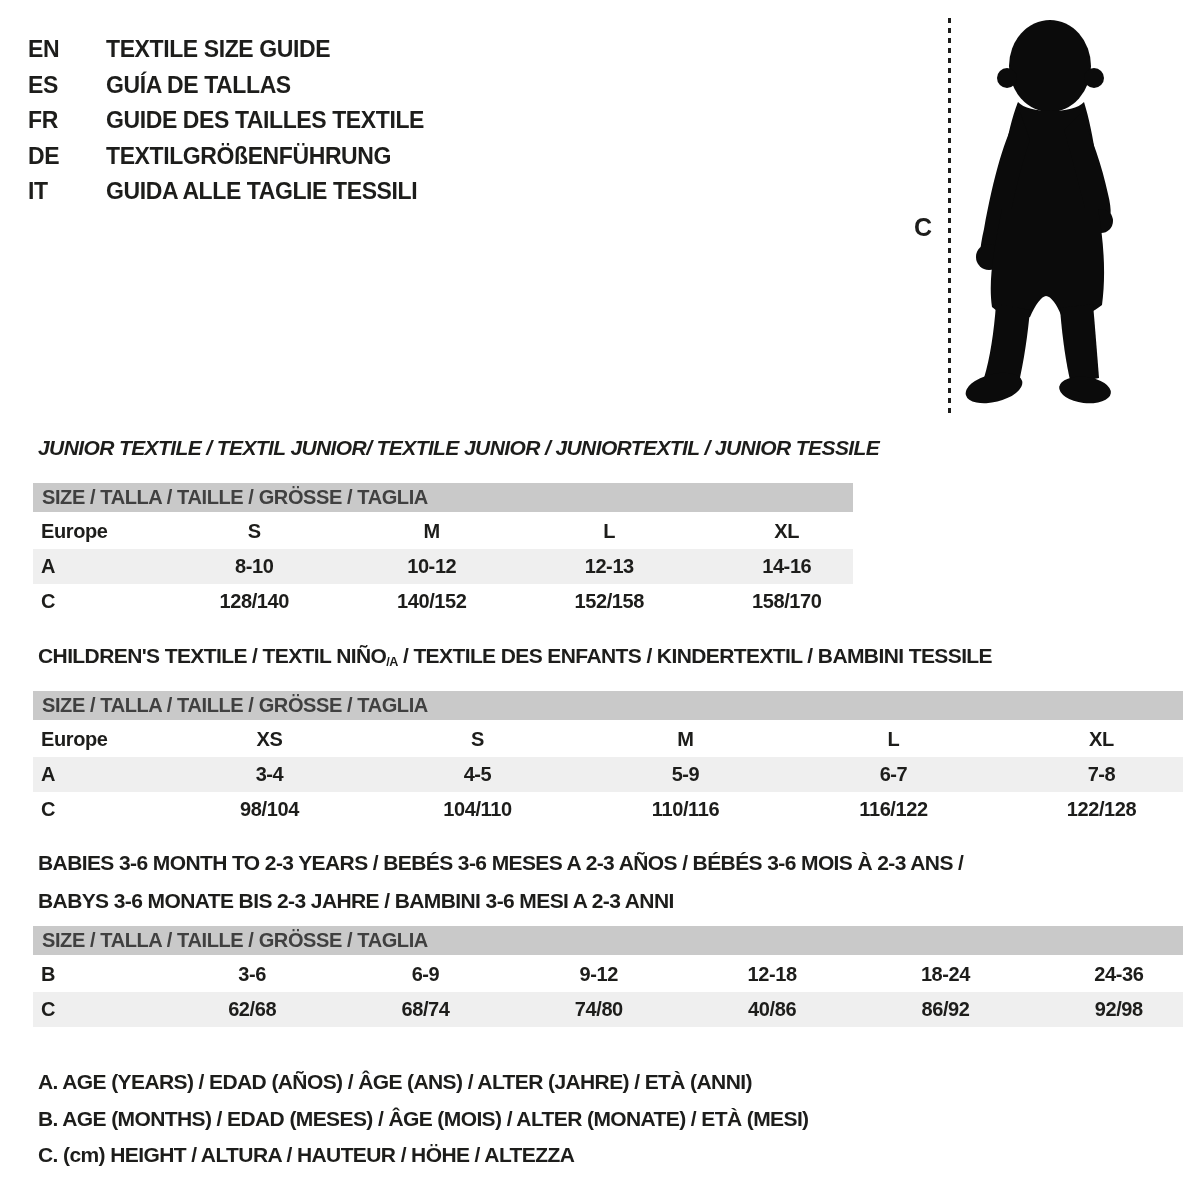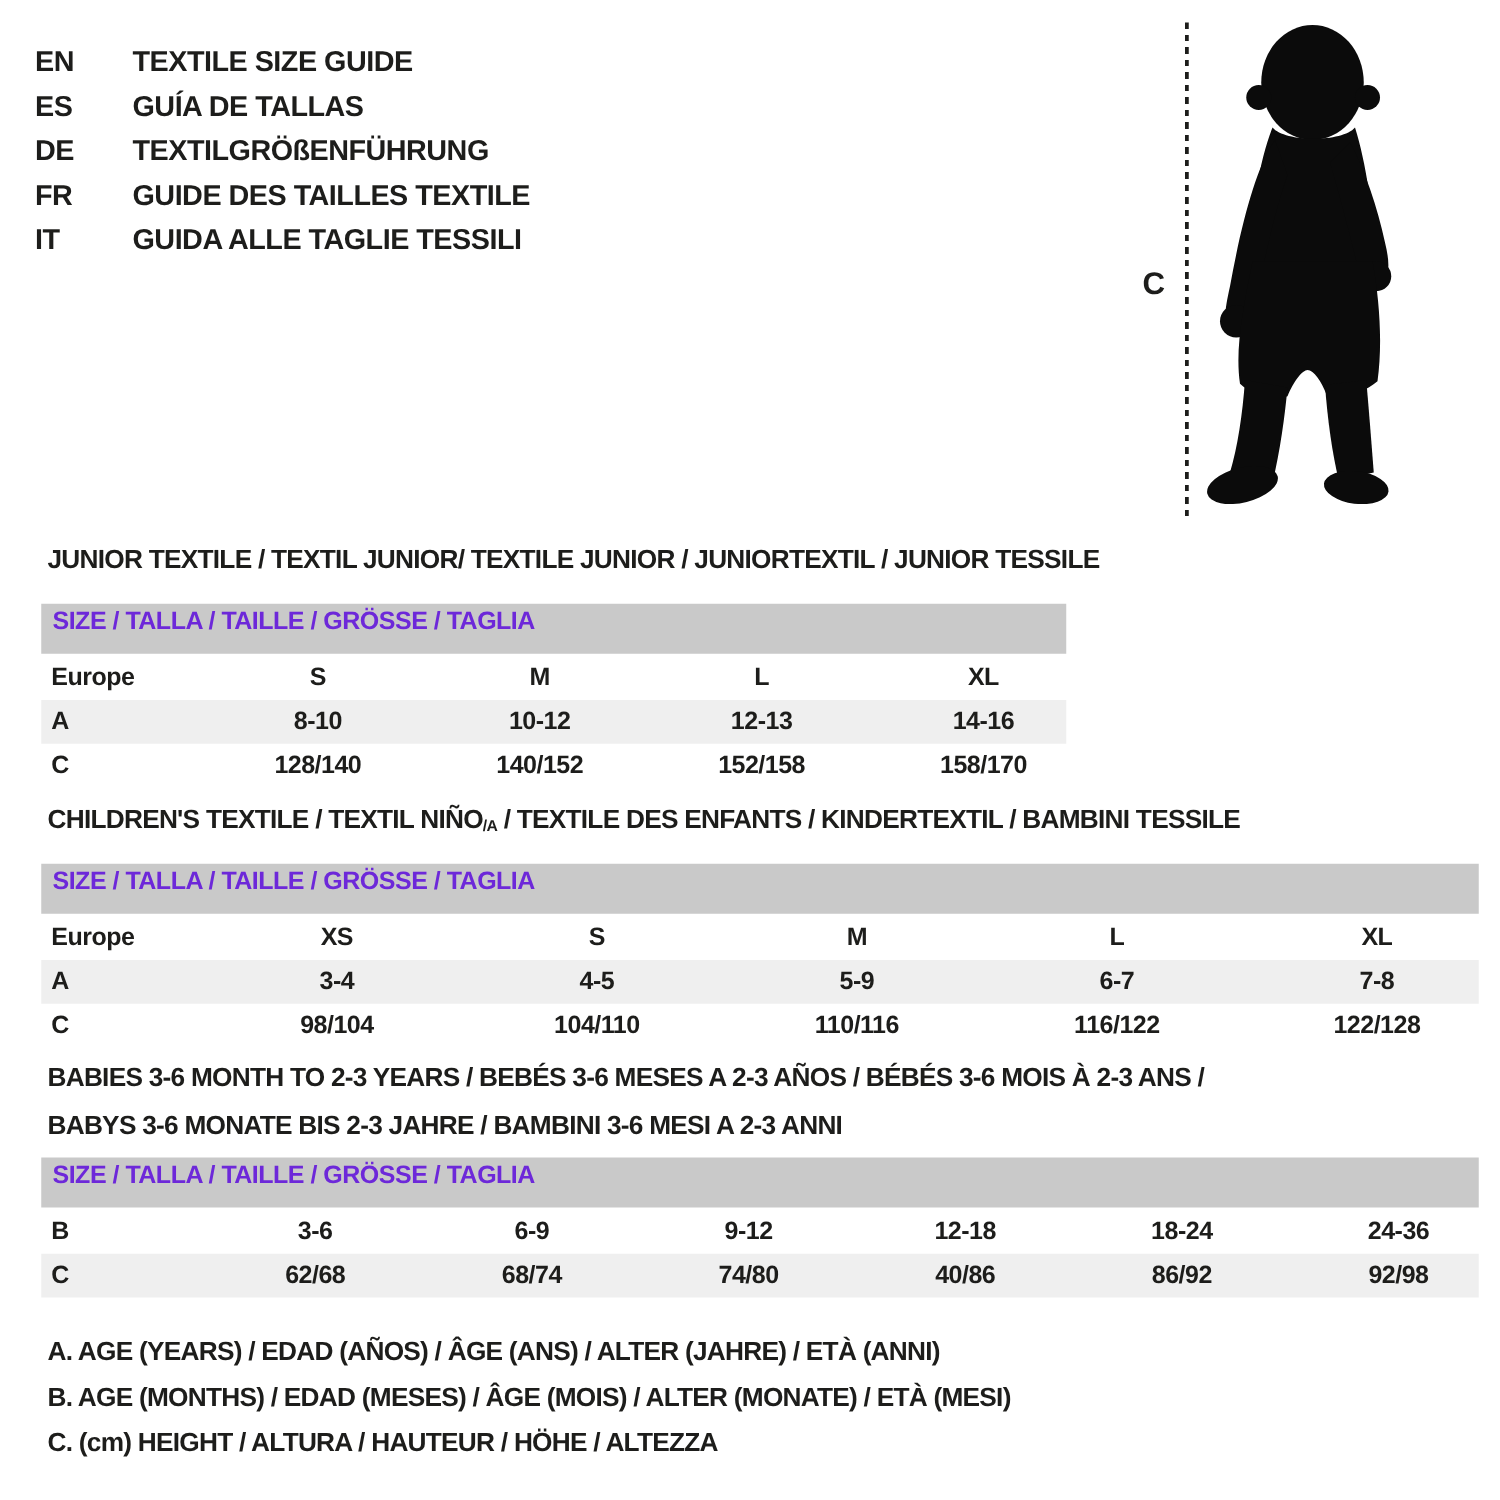--- a/index.html
+++ b/index.html
@@ -23,32 +23,32 @@
   .dashline {
     position:absolute; left:948px; top:18px; width:3px; height:398px;
     background:repeating-linear-gradient(to bottom,#1d1d1b 0 5px,transparent 5px 10px);
   }
   .c-label { position:absolute; left:914px; top:213px; font-size:25px; }
   .baby-svg { position:absolute; left:958px; top:14px; }
 
   
   .sec-title { position:absolute; font-size:21px; white-space:nowrap; letter-spacing:-0.6px; }
   .sub-sz { font-size:0.60em; vertical-align:-0.25em; }
-  #junior-title   { left:38px; top:436px; }
+  #junior-title   { left:38px; top:436px;font-style:italic; }
   #children-title { left:38px; top:644px;text-align:center; }
   #babies-title   { left:38px; top:844px; line-height:38px; }
 
   
   .stable { position:absolute; }
   #junior-table   { left:33px; top:483px; width:820px; }
   #children-table { left:33px; top:691px; width:1150px; }
   #babies-table   { left:33px; top:926px; width:1150px; }
   .sizebar {
-    background:#c9c9c9; color:#6d28d9;
-    height:40px; line-height:29px;
+    background:#c9c9c9; color:#404040;
+    height:29px; line-height:29px;
     font-size:20px; padding-left:9px;
     margin-bottom:2px; white-space:nowrap;
   }
   .trow { display:flex; height:35px; align-items:center;gap:45px; }
   .trow.shaded { background:#efefef; }
   .tlabel { width:110px; padding-left:8px; font-size:20px; }
   .tcell  { flex:1; text-align:center; font-size:20px; }
 
   
   .legend { position:absolute; left:38px; top:1070px; }
@@ -62,26 +62,26 @@
   <div class="langs">
     <div class="lang-row">
       <span class="lang-code">EN</span>
       <span class="lang-title">TEXTILE SIZE GUIDE</span>
     </div>
     <div class="lang-row">
       <span class="lang-code">ES</span>
       <span class="lang-title">GUÍA DE TALLAS</span>
     </div>
     <div class="lang-row">
+      <span class="lang-code">FR</span>
+      <span class="lang-title">GUIDE DES TAILLES TEXTILE</span>
+    </div>
+    <div class="lang-row">
       <span class="lang-code">DE</span>
       <span class="lang-title">TEXTILGRÖßENFÜHRUNG</span>
-    </div>
-    <div class="lang-row">
-      <span class="lang-code">FR</span>
-      <span class="lang-title">GUIDE DES TAILLES TEXTILE</span>
     </div>
     <div class="lang-row">
       <span class="lang-code">IT</span>
       <span class="lang-title">GUIDA ALLE TAGLIE TESSILI</span>
     </div>
   </div>
 
   <div class="dashline"></div>
   <div class="c-label">C</div>
   <svg class="baby-svg" width="176" height="402" viewBox="0 0 176 402" aria-hidden="true">

